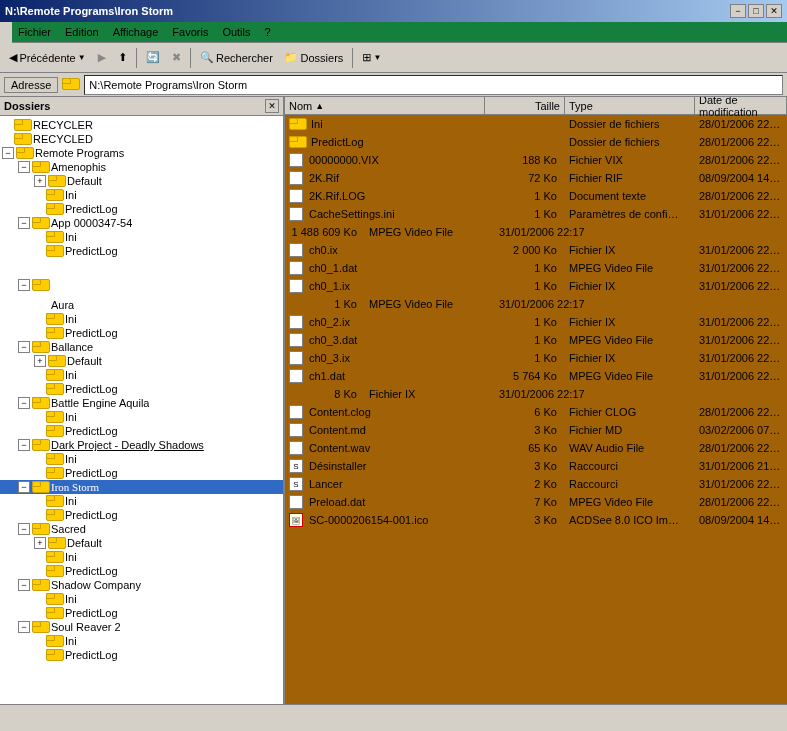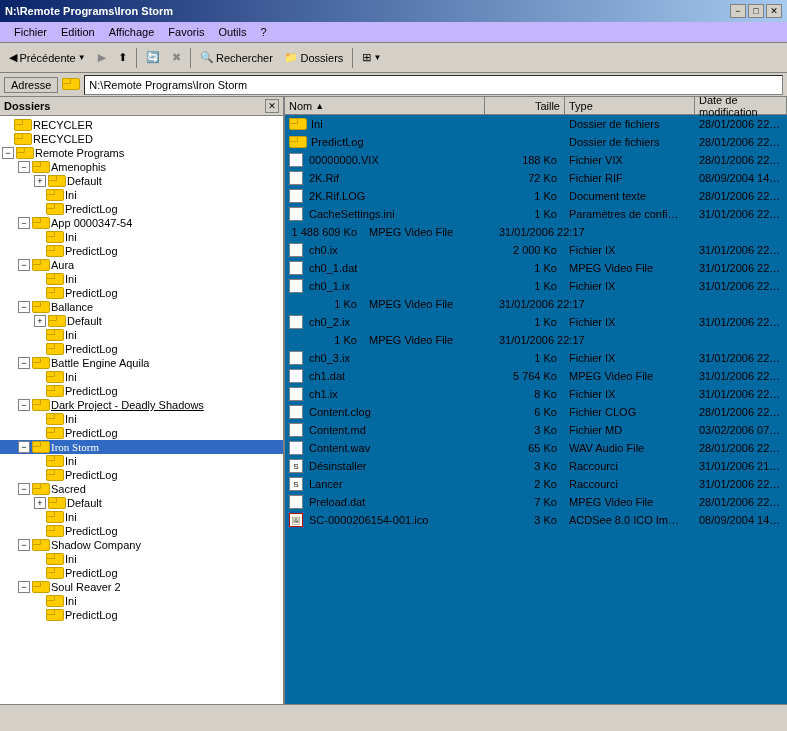--- a/index.html
+++ b/index.html
@@ -39,25 +39,26 @@
       font-size: 9px;
       display: flex;
       align-items: center;
       justify-content: center;
       cursor: pointer;
       color: black;
     }
 
     
     .menu-bar {
-      background: #c4b5fd;
+      background: #15803d;
       border-bottom: 1px solid #808080;
-      padding: 2px 8px;
+      padding: 2px 0;
       display: flex;
       gap: 2px;
+      margin-left: 12px;
     }
     .menu-item {
       padding: 2px 6px;
       cursor: pointer;
       color: black;
     }
 
     
     .toolbar {
       background: #d4d0c8;
@@ -177,21 +178,21 @@
       color: black;
       flex-shrink: 0;
     }
     .tree-spacer { width: 12px; display: inline-block; flex-shrink: 0; }
 
     
     .file-panel {
       flex: 1;
       display: flex;
       flex-direction: column;
-      background: #0369a1;
+      background: #a16207;
       overflow: hidden;
     }
     .file-list-header {
       display: flex;
       background: #d4d0c8;
       border-bottom: 1px solid #808080;
       height: 18px;
       flex-shrink: 0;
     }
     .col-header {
@@ -408,21 +409,21 @@
         <div class="tree-item">
           <span style="display:inline-block;width:32px;flex-shrink:0;"></span>
           <span class="tree-spacer"></span>
           <span class="ico-folder" style="display:inline-block;margin-right:3px;"></span>
           <span style="overflow:hidden;text-overflow:ellipsis;">PredictLog</span>
         </div>
         <div class="tree-item">
           <span style="display:inline-block;width:16px;flex-shrink:0;"></span>
           <span class="tree-toggle">−</span>
           <span class="ico-folder" style="display:inline-block;margin-right:3px;"></span>
-          <span style="overflow:hidden;text-overflow:ellipsis;">Aura</span>
+          <span style="overflow:hidden;text-overflow:ellipsis;margin-top:40px;">Aura</span>
         </div>
         <div class="tree-item">
           <span style="display:inline-block;width:32px;flex-shrink:0;"></span>
           <span class="tree-spacer"></span>
           <span class="ico-folder" style="display:inline-block;margin-right:3px;"></span>
           <span style="overflow:hidden;text-overflow:ellipsis;">Ini</span>
         </div>
         <div class="tree-item">
           <span style="display:inline-block;width:32px;flex-shrink:0;"></span>
           <span class="tree-spacer"></span>
@@ -681,20 +682,24 @@
         <div class="file-row">
       <div class="file-cell file-cell-name">
         <span style="display:inline-block;width:14px;height:14px;background:white;border:1px solid #808080;margin-right:3px;flex-shrink:0;"></span>
         <span>ch0_2.ix</span>
       </div>
       <div class="file-cell file-cell-size">1 Ko</div>
       <div class="file-cell file-cell-type">Fichier IX</div>
       <div class="file-cell file-cell-date">31/01/2006 22:17</div>
     </div>
         <div class="file-row">
+      <div class="file-cell file-cell-name">
+        <span style="display:inline-block;width:14px;height:14px;background:white;border:1px solid #808080;margin-right:3px;flex-shrink:0;"></span>
+        <span>ch0_3.dat</span>
+      </div>
       <div class="file-cell file-cell-size">1 Ko</div>
       <div class="file-cell file-cell-type">MPEG Video File</div>
       <div class="file-cell file-cell-date">31/01/2006 22:17</div>
     </div>
         <div class="file-row">
       <div class="file-cell file-cell-name">
         <span style="display:inline-block;width:14px;height:14px;background:white;border:1px solid #808080;margin-right:3px;flex-shrink:0;"></span>
         <span>ch0_3.ix</span>
       </div>
       <div class="file-cell file-cell-size">1 Ko</div>
@@ -704,24 +709,20 @@
         <div class="file-row">
       <div class="file-cell file-cell-name">
         <span style="display:inline-block;width:14px;height:14px;background:white;border:1px solid #808080;margin-right:3px;flex-shrink:0;"></span>
         <span>ch1.dat</span>
       </div>
       <div class="file-cell file-cell-size">5 764 Ko</div>
       <div class="file-cell file-cell-type">MPEG Video File</div>
       <div class="file-cell file-cell-date">31/01/2006 22:17</div>
     </div>
         <div class="file-row">
-      <div class="file-cell file-cell-name">
-        <span style="display:inline-block;width:14px;height:14px;background:white;border:1px solid #808080;margin-right:3px;flex-shrink:0;"></span>
-        <span>ch1.ix</span>
-      </div>
       <div class="file-cell file-cell-size">8 Ko</div>
       <div class="file-cell file-cell-type">Fichier IX</div>
       <div class="file-cell file-cell-date">31/01/2006 22:17</div>
     </div>
         <div class="file-row">
       <div class="file-cell file-cell-name">
         <span style="display:inline-block;width:14px;height:14px;background:white;border:1px solid #808080;margin-right:3px;flex-shrink:0;"></span>
         <span>Content.clog</span>
       </div>
       <div class="file-cell file-cell-size">6 Ko</div>

